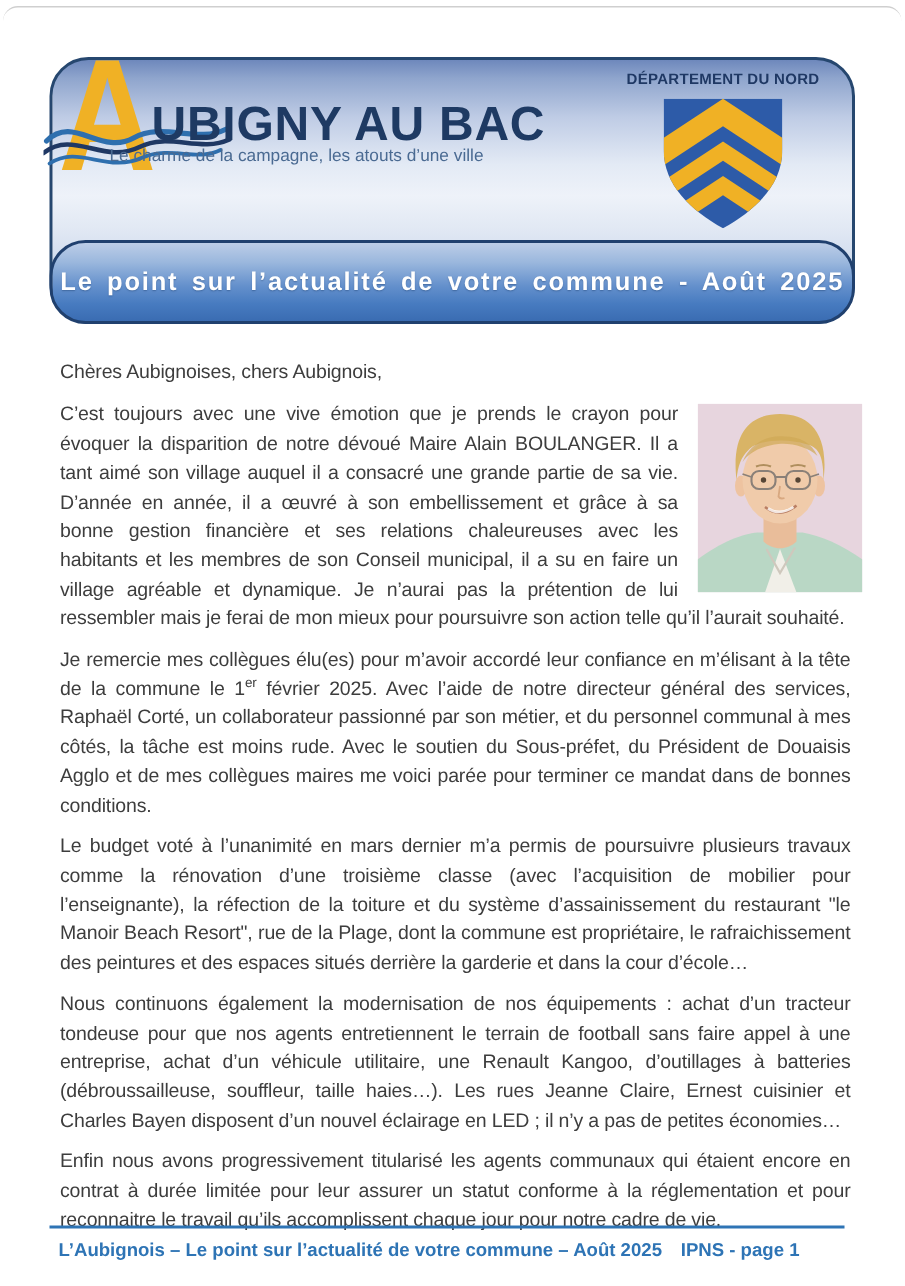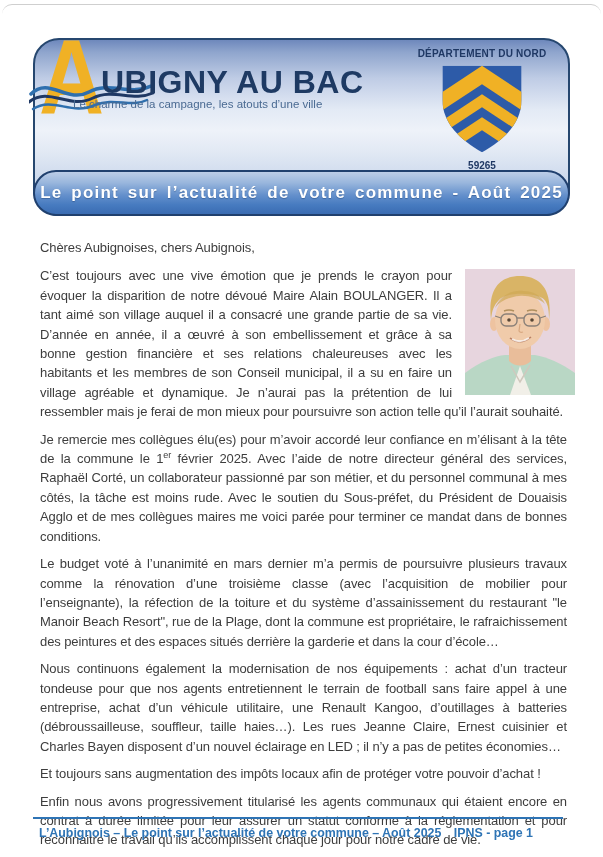--- a/index.html
+++ b/index.html
@@ -31,21 +31,21 @@
   }
   .newsletter-title{
     position:absolute;left:40px;top:52px;width:400px;text-align:center;
     font-size:56px;font-weight:bold;color:#1B74C1;letter-spacing:-1px;
   }
   .crest{position:absolute;right:20px;top:8px;width:132px;text-align:center;}
   .crest-caption{font-size:10px;font-weight:bold;color:#1f3864;letter-spacing:.2px;white-space:nowrap;}
   .crest-shield{margin-top:4px;}
   .crest-code{font-size:10px;font-weight:bold;color:#1f3864;margin-top:1px;}
   .banner{
-    position:absolute;left:-2px;right:-2px;bottom:-2px;height:46px;box-sizing:border-box;
+    position:absolute;left:-2px;right:-2px;bottom:-2px;height:56px;box-sizing:border-box;
     border:2px solid #20406e;border-radius:24px;
     background:linear-gradient(180deg,#bccde7 0%,#9ab7dd 25%,#6490cc 55%,#477bc0 78%,#3a6cb2 100%);
     display:flex;align-items:center;justify-content:center;
   }
   .banner span{
     color:#ffffff;font-weight:bold;font-size:17px;letter-spacing:1.2px;word-spacing:3px;
     text-shadow:0 1px 1px rgba(32,64,110,.45);white-space:nowrap;
   }
   
   .content{
@@ -148,21 +148,20 @@
     </div>
 
     <p class="gap">C’est toujours avec une vive émotion que je prends le crayon pour évoquer la disparition de notre dévoué Maire Alain BOULANGER. Il a tant aimé son village auquel il a consacré une grande partie de sa vie. D’année en année, il a œuvré à son embellissement et grâce à sa bonne gestion financière et ses relations chaleureuses avec les habitants et les membres de son Conseil municipal, il a su en faire un village agréable et dynamique. Je n’aurai pas la prétention de lui ressembler mais je ferai de mon mieux pour poursuivre son action telle qu’il l’aurait souhaité.</p>
 
     <p class="gap"><span>Je remercie mes collègues élu(es) pour m’avoir accordé leur confiance en m’élisant à la tête de la commune le 1</span><sup>er</sup><span> février 2025. Avec l’aide de notre directeur général des services, Raphaël Corté, un collaborateur passionné par son métier, et du personnel communal à mes côtés, la tâche est moins rude. Avec le soutien du Sous-préfet, du Président de Douaisis Agglo et de mes collègues maires me voici parée pour terminer ce mandat dans de bonnes conditions.</span></p>
 
     <p class="gap">Le budget voté à l’unanimité en mars dernier m’a permis de poursuivre plusieurs travaux comme la rénovation d’une troisième classe (avec l’acquisition de mobilier pour l’enseignante), la réfection de la toiture et du système d’assainissement du restaurant "le Manoir Beach Resort", rue de la Plage, dont la commune est propriétaire, le rafraichissement des peintures et des espaces situés derrière la garderie et dans la cour d’école…</p>
 
     <p class="gap">Nous continuons également la modernisation de nos équipements : achat d’un tracteur tondeuse pour que nos agents entretiennent le terrain de football sans faire appel à une entreprise, achat d’un véhicule utilitaire, une Renault Kangoo, d’outillages à batteries (débroussailleuse, souffleur, taille haies…). Les rues Jeanne Claire, Ernest cuisinier et Charles Bayen disposent d’un nouvel éclairage en LED ; il n’y a pas de petites économies…</p>
 
-    <p class="gap">Et toujours sans augmentation des impôts locaux afin de protéger votre pouvoir d’achat !</p>
 
     <p>Enfin nous avons progressivement titularisé les agents communaux qui étaient encore en contrat à durée limitée pour leur assurer un statut conforme à la réglementation et pour reconnaitre le travail qu’ils accomplissent chaque jour pour notre cadre de vie.</p>
   </div>
 
   <div class="footer">
     <div class="left">L’Aubignois – Le point sur l’actualité de votre commune – Août 2025</div>
     <div class="right">IPNS - page 1</div>
   </div>
 
 </div>

